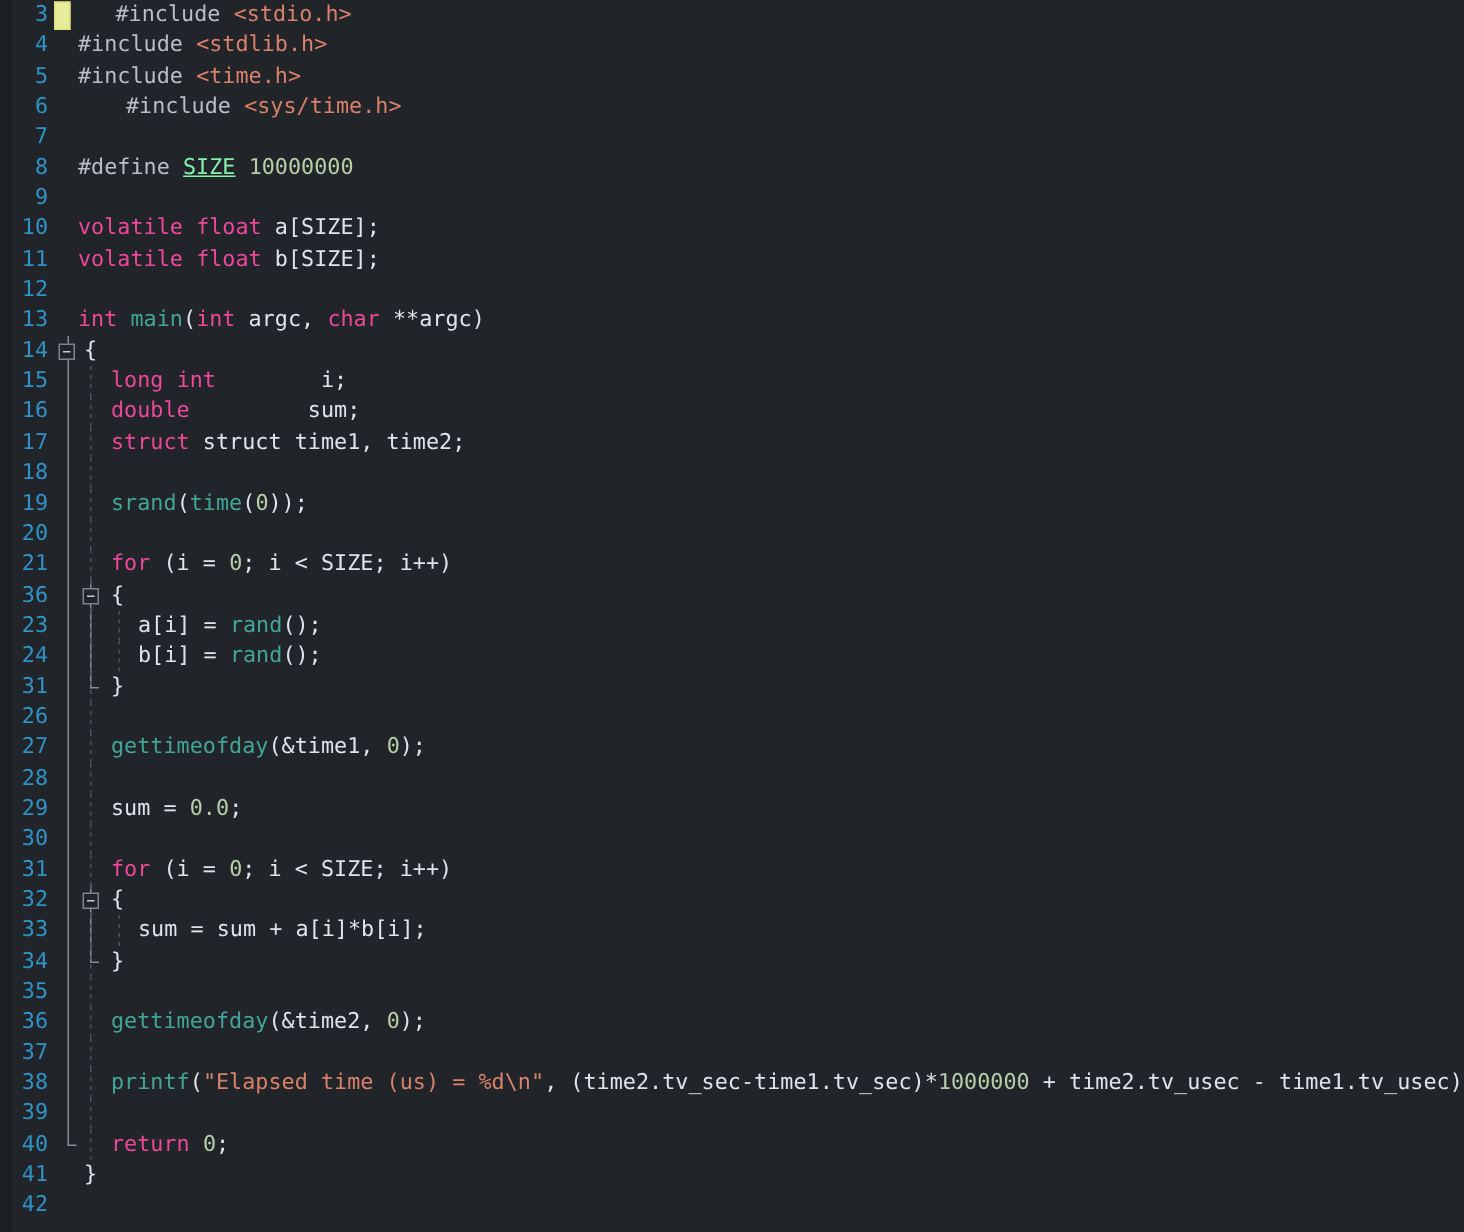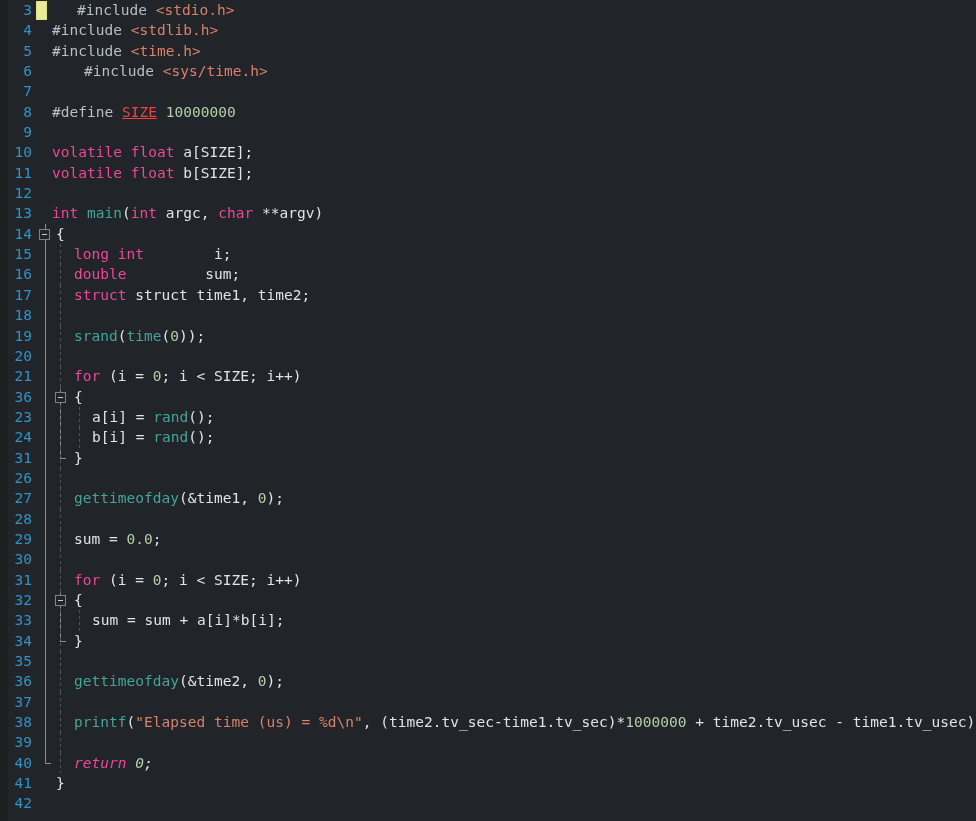--- a/index.html
+++ b/index.html
@@ -66,21 +66,21 @@
     color: #d8dee4;
     letter-spacing: 0.02px;
   }
 
   
   .t-kw      { color: #ec4899; }   
   .t-fn      { color: #43a59a; }
   .t-str     { color: #d9816a; }   
   .t-num     { color: #b5cea8; }   
   .t-def     { color: #b8bfc6; }   
-  .t-macro   { color: #ef4444; text-decoration: underline; }   
+  .t-macro   { color: #86efac; text-decoration: underline; }   
   .t-plain   { color: #dfe4ea; }
 
   
   .cursor {
     position: absolute;
     left: 36px;
     top: 1px;
     width: 11px;
     height: 19px;
     background: #e8eb9a;
@@ -154,21 +154,21 @@
       <div class="line"><span class="lnum">3</span><span class="code" style="left: 52px; margin-left: 25px;"><span class="t-def">#include</span><span class="t-plain"> </span><span class="t-str">&lt;stdio.h&gt;</span></span><div class="cursor"></div></div>
       <div class="line"><span class="lnum">4</span><span class="code" style="left: 52px;"><span class="t-def">#include</span><span class="t-plain"> </span><span class="t-str">&lt;stdlib.h&gt;</span></span></div>
       <div class="line"><span class="lnum">5</span><span class="code" style="left: 52px;"><span class="t-def">#include</span><span class="t-plain"> </span><span class="t-str">&lt;time.h&gt;</span></span></div>
       <div class="line"><span class="lnum">6</span><span class="code" style="left: 68px; margin-left: 16px;"><span class="t-def">#include</span><span class="t-plain"> </span><span class="t-str">&lt;sys/time.h&gt;</span></span></div>
       <div class="line"><span class="lnum">7</span><span class="code" style="left: 52px;"></span></div>
       <div class="line"><span class="lnum">8</span><span class="code" style="left: 52px;"><span class="t-def">#define</span><span class="t-plain"> </span><span class="t-macro">SIZE</span><span class="t-plain"> </span><span class="t-num">10000000</span></span></div>
       <div class="line"><span class="lnum">9</span><span class="code" style="left: 52px;"></span></div>
       <div class="line"><span class="lnum">10</span><span class="code" style="left: 52px;"><span class="t-kw">volatile</span><span class="t-plain"> </span><span class="t-kw">float</span><span class="t-plain"> a[SIZE];</span></span></div>
       <div class="line"><span class="lnum">11</span><span class="code" style="left: 52px;"><span class="t-kw">volatile</span><span class="t-plain"> </span><span class="t-kw">float</span><span class="t-plain"> b[SIZE];</span></span></div>
       <div class="line"><span class="lnum">12</span><span class="code" style="left: 52px;"></span></div>
-      <div class="line"><span class="lnum">13</span><span class="code" style="left: 52px;"><span class="t-kw">int</span><span class="t-plain"> </span><span class="t-fn">main</span><span class="t-plain">(</span><span class="t-kw">int</span><span class="t-plain"> argc, </span><span class="t-kw">char</span><span class="t-plain"> **argv)</span></span></div>
+      <div class="line"><span class="lnum">13</span><span class="code" style="left: 52px;"><span class="t-kw">int</span><span class="t-plain"> </span><span class="t-fn">main</span><span class="t-plain">(</span><span class="t-kw">int</span><span class="t-plain"> argc, </span><span class="t-kw">char</span><span class="t-plain"> **argc)</span></span></div>
       <div class="line"><span class="lnum">14</span><div class="foldline" style="left: 45px;"></div><div class="foldbox"></div><span class="code" style="left: 56px;"><span class="t-plain">{</span></span></div>
       <div class="line"><span class="lnum">15</span><div class="foldline" style="left: 45px;"></div><div class="guide" style="left: 60px;"></div><span class="code" style="left: 74px;"><span class="t-kw">long</span><span class="t-plain"> </span><span class="t-kw">int</span><span class="t-plain">        i;</span></span></div>
       <div class="line"><span class="lnum">16</span><div class="foldline" style="left: 45px;"></div><div class="guide" style="left: 60px;"></div><span class="code" style="left: 74px;"><span class="t-kw">double</span><span class="t-plain">         sum;</span></span></div>
       <div class="line"><span class="lnum">17</span><div class="foldline" style="left: 45px;"></div><div class="guide" style="left: 60px;"></div><span class="code" style="left: 74px;"><span class="t-kw">struct</span><span class="t-plain"> struct time1, time2;</span></span></div>
       <div class="line"><span class="lnum">18</span><div class="foldline" style="left: 45px;"></div><div class="guide" style="left: 60px;"></div><span class="code" style="left: 74px;"></span></div>
       <div class="line"><span class="lnum">19</span><div class="foldline" style="left: 45px;"></div><div class="guide" style="left: 60px;"></div><span class="code" style="left: 74px;"><span class="t-fn">srand</span><span class="t-plain">(</span><span class="t-fn">time</span><span class="t-plain">(</span><span class="t-num">0</span><span class="t-plain">));</span></span></div>
       <div class="line"><span class="lnum">20</span><div class="foldline" style="left: 45px;"></div><div class="guide" style="left: 60px;"></div><span class="code" style="left: 74px;"></span></div>
       <div class="line"><span class="lnum">21</span><div class="foldline" style="left: 45px;"></div><div class="guide" style="left: 60px;"></div><span class="code" style="left: 74px;"><span class="t-kw">for</span><span class="t-plain"> (i = </span><span class="t-num">0</span><span class="t-plain">; i &lt; SIZE; i++)</span></span></div>
       <div class="line"><span class="lnum">36</span><div class="foldline" style="left: 45px;"></div><div class="foldline" style="left: 60px;"></div><div class="guide" style="left: 60px;"></div><div class="foldbox" style="left: 55px;"></div><span class="code" style="left: 74px;"><span class="t-plain">{</span></span></div>
       <div class="line"><span class="lnum">23</span><div class="foldline" style="left: 45px;"></div><div class="foldline" style="left: 60px;"></div><div class="guide" style="left: 60px;"></div><div class="guide" style="left: 79px;"></div><span class="code" style="left: 92px;"><span class="t-plain">a[i] = </span><span class="t-fn">rand</span><span class="t-plain">();</span></span></div>
@@ -181,17 +181,17 @@
       <div class="line"><span class="lnum">30</span><div class="foldline" style="left: 45px;"></div><div class="guide" style="left: 60px;"></div><span class="code" style="left: 74px;"></span></div>
       <div class="line"><span class="lnum">31</span><div class="foldline" style="left: 45px;"></div><div class="guide" style="left: 60px;"></div><span class="code" style="left: 74px;"><span class="t-kw">for</span><span class="t-plain"> (i = </span><span class="t-num">0</span><span class="t-plain">; i &lt; SIZE; i++)</span></span></div>
       <div class="line"><span class="lnum">32</span><div class="foldline" style="left: 45px;"></div><div class="foldline" style="left: 60px;"></div><div class="guide" style="left: 60px;"></div><div class="foldbox" style="left: 55px;"></div><span class="code" style="left: 74px;"><span class="t-plain">{</span></span></div>
       <div class="line"><span class="lnum">33</span><div class="foldline" style="left: 45px;"></div><div class="foldline" style="left: 60px;"></div><div class="guide" style="left: 60px;"></div><div class="guide" style="left: 79px;"></div><span class="code" style="left: 92px;"><span class="t-plain">sum = sum + a[i]*b[i];</span></span></div>
       <div class="line"><span class="lnum">34</span><div class="foldline" style="left: 45px;"></div><div class="foldline end" style="left: 60px;"></div><div class="guide" style="left: 60px;"></div><span class="code" style="left: 74px;"><span class="t-plain">}</span></span></div>
       <div class="line"><span class="lnum">35</span><div class="foldline" style="left: 45px;"></div><div class="guide" style="left: 60px;"></div><span class="code" style="left: 74px;"></span></div>
       <div class="line"><span class="lnum">36</span><div class="foldline" style="left: 45px;"></div><div class="guide" style="left: 60px;"></div><span class="code" style="left: 74px;"><span class="t-fn">gettimeofday</span><span class="t-plain">(&amp;time2, </span><span class="t-num">0</span><span class="t-plain">);</span></span></div>
       <div class="line"><span class="lnum">37</span><div class="foldline" style="left: 45px;"></div><div class="guide" style="left: 60px;"></div><span class="code" style="left: 74px;"></span></div>
       <div class="line"><span class="lnum">38</span><div class="foldline" style="left: 45px;"></div><div class="guide" style="left: 60px;"></div><span class="code" style="left: 74px;"><span class="t-fn">printf</span><span class="t-plain">(</span><span class="t-str">"Elapsed time (us) = %d\n"</span><span class="t-plain">, (time2.tv_sec-time1.tv_sec)*</span><span class="t-num">1000000</span><span class="t-plain"> + time2.tv_usec - time1.tv_usec);</span></span></div>
       <div class="line"><span class="lnum">39</span><div class="foldline" style="left: 45px;"></div><div class="guide" style="left: 60px;"></div><span class="code" style="left: 74px;"></span></div>
-      <div class="line"><span class="lnum">40</span><div class="foldline end" style="left: 45px;"></div><div class="guide" style="left: 60px;"></div><span class="code" style="left: 74px; font-style: italic;"><span class="t-kw">return</span><span class="t-plain"> </span><span class="t-num">0</span><span class="t-plain">;</span></span></div>
+      <div class="line"><span class="lnum">40</span><div class="foldline end" style="left: 45px;"></div><div class="guide" style="left: 60px;"></div><span class="code" style="left: 74px;"><span class="t-kw">return</span><span class="t-plain"> </span><span class="t-num">0</span><span class="t-plain">;</span></span></div>
       <div class="line"><span class="lnum">41</span><span class="code" style="left: 56px;"><span class="t-plain">}</span></span></div>
       <div class="line"><span class="lnum">42</span><span class="code" style="left: 52px;"></span></div>
     </div>
 </div>
 
 </body></html>

